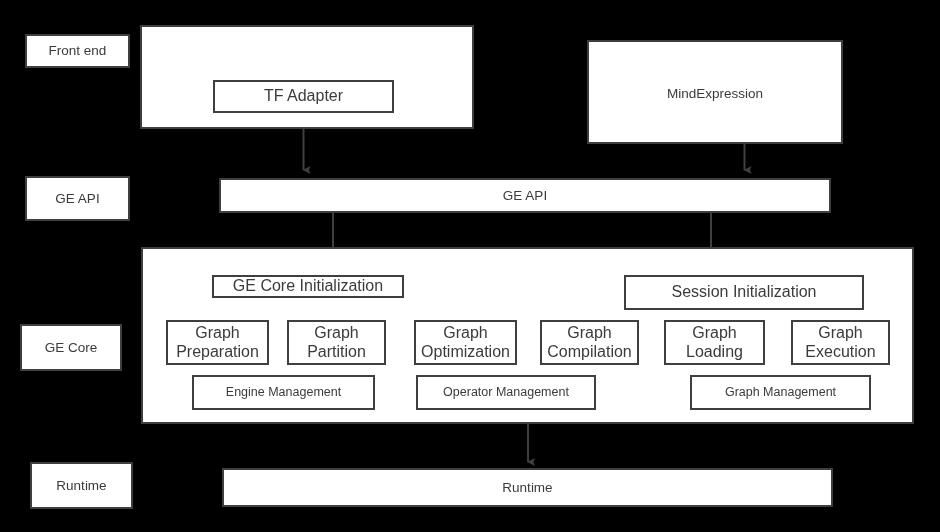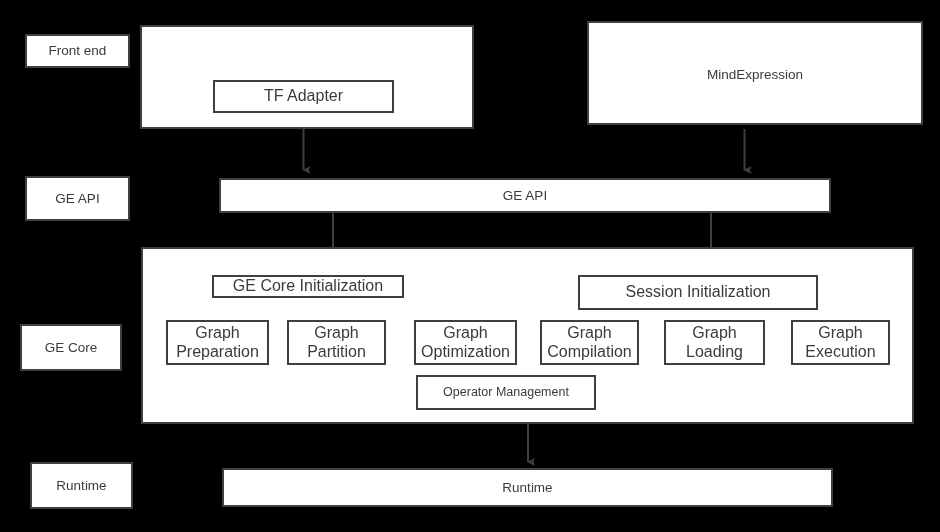--- a/index.html
+++ b/index.html
@@ -66,34 +66,34 @@
     <span>Runtime</span>
   </div>
 
   <div class="box group" style="left:140px;top:25px;width:334px;height:104px;">
     <div class="group-title" style="top:54px;">Tensorflow</div>
   </div>
   <div class="box unit" style="left:213px;top:80px;width:181px;height:33px;">
     <span>TF Adapter</span>
   </div>
 
-  <div class="box group" style="left:587px;top:21px;width:336px;height:104px;padding-left:12px;">
+  <div class="box group" style="left:587px;top:40px;width:256px;height:104px;padding-left:12px;">
     <div class="group-title" style="top:44px;">MindExpression</div>
   </div>
 
   <div class="box bar" style="left:219px;top:178px;width:612px;height:35px;">
     <span>GE API</span>
   </div>
 
   <div class="box" style="left:141px;top:247px;width:773px;height:177px;"></div>
 
   <div class="box unit" style="left:212px;top:275px;width:192px;height:23px;">
     <span>GE Core Initialization</span>
   </div>
-  <div class="box unit" style="left:578px;top:275px;width:240px;height:35px;">
+  <div class="box unit" style="left:624px;top:275px;width:240px;height:35px;">
     <span>Session Initialization</span>
   </div>
 
   <div class="box unit" style="left:166px;top:320px;width:103px;height:45px;">
     <span style="white-space:pre-line">Graph
 Preparation</span>
   </div>
   <div class="box unit" style="left:287px;top:320px;width:99px;height:45px;">
     <span style="white-space:pre-line">Graph
 Partition</span>
@@ -108,21 +108,27 @@
   </div>
   <div class="box unit" style="left:664px;top:320px;width:101px;height:45px;">
     <span style="white-space:pre-line">Graph
 Loading</span>
   </div>
   <div class="box unit" style="left:791px;top:320px;width:99px;height:45px;">
     <span style="white-space:pre-line">Graph
 Execution</span>
   </div>
 
+  <div class="box unit-sm" style="left:192px;top:375px;width:183px;height:35px;">
+    <span>Engine Management</span>
+  </div>
   <div class="box unit-sm" style="left:416px;top:375px;width:180px;height:35px;">
     <span>Operator Management</span>
+  </div>
+  <div class="box unit-sm" style="left:690px;top:375px;width:181px;height:35px;">
+    <span>Graph Management</span>
   </div>
 
   <div class="box bar" style="left:222px;top:468px;width:611px;height:39px;">
     <span>Runtime</span>
   </div>
 
 </div>
 
 </body></html>

